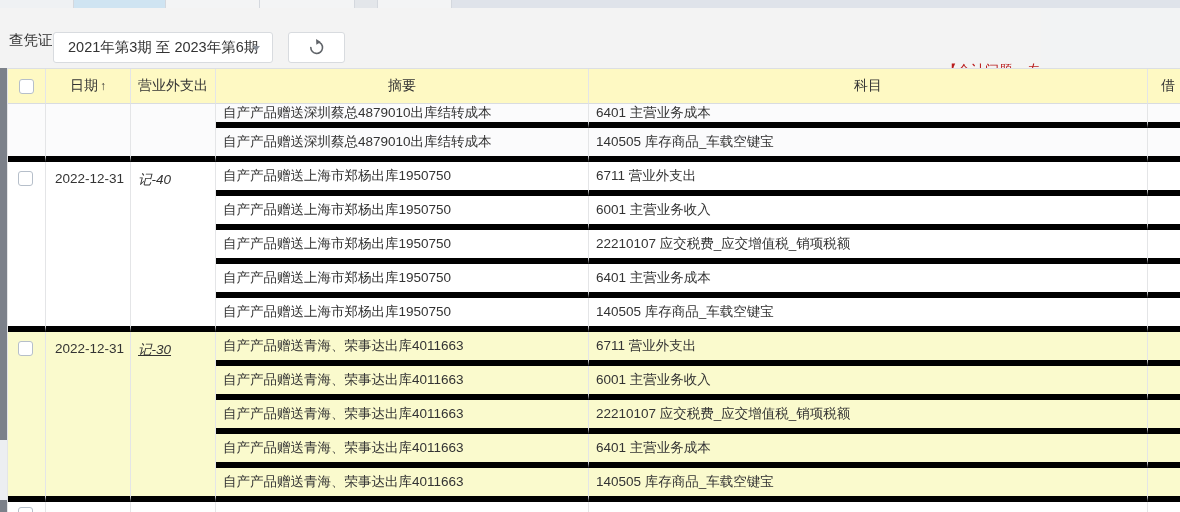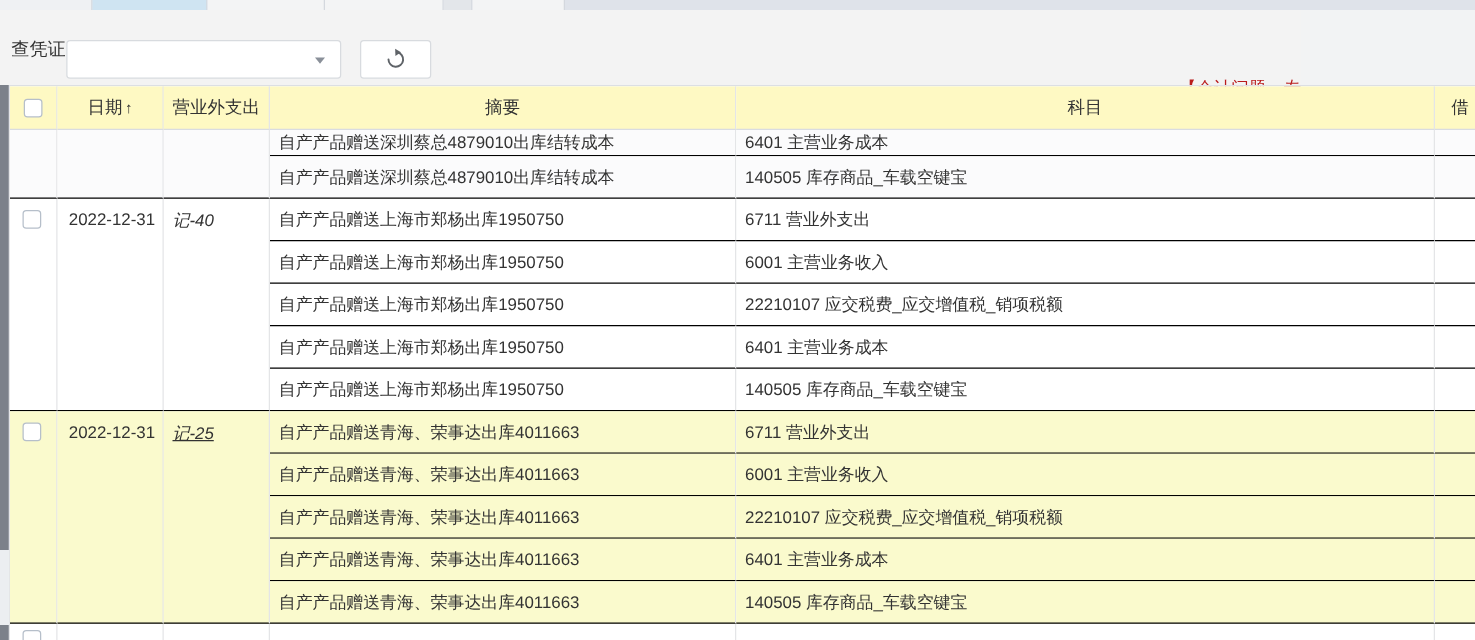--- a/index.html
+++ b/index.html
@@ -47,21 +47,21 @@
   .v-scroll-thumb { position:absolute; left:0; top:68px; width:7px; height:372px; background:#7c818a; }
   .v-scroll-corner { position:absolute; left:0; top:500px; width:7px; height:12px; background:#7c818a; }
 
   
   .table-wrap {
     position:absolute; left:7px; top:68px; width:1173px; height:444px;
     overflow:hidden; background:#fff; border-left:1px solid #e4e5e7; border-top:1px solid #dcdfe3;
   }
   table { border-collapse:separate; border-spacing:0; table-layout:fixed; width:1220px; background:#fff; }
   th, td {
-    border-right:1px solid #e4e5e7; border-bottom:1px solid #000000;
+    border-right:1px solid #e4e5e7; border-bottom:6px solid #000000;
     font-size:13.5px; color:#333; overflow:hidden; white-space:nowrap; font-weight:400;
     padding:0; vertical-align:middle;
   }
   thead th { height:35px; background:#fef9c3; border-bottom:1px solid #d9dce1; font-size:14px; text-align:center; }
   th.col-debit, td.cell-debit { text-align:left; padding-left:13px; }
   tbody tr { height:34px; }
   tr.h-sm { height:21px; }
   tr.h-xs { height:12px; }
   td.cell-summary { padding-left:7px; }
   td.cell-account { padding-left:7px; }
@@ -88,20 +88,21 @@
   <div class="seg seg-1"></div>
   <div class="seg seg-2"></div>
   <div class="seg seg-3"></div>
   <div class="seg seg-4"></div>
   <div class="seg seg-5"></div>
 </div>
 
 <div class="toolbar">
   <span class="tb-label">查凭证</span>
   <div class="period-select">
+    <span class="sel-text">2021年第3期 至 2023年第6期</span>
     <span class="caret"></span>
   </div>
   <button class="refresh-btn">
     <span style="display:flex;">
       <svg width="19" height="19" viewBox="0 0 24 24">
         <path d="M13.5 4.8 A 7.4 7.4 0 1 1 4.8 12" fill="none" stroke="#5f6368" stroke-width="2" stroke-linecap="round"></path>
         <path d="M11.5 1.2 L17.4 4.9 L11.8 8.6 Z" fill="#5f6368"></path>
       </svg>
     </span>
   </button>
@@ -172,21 +173,21 @@
         <tr>
           <td class="cell-summary">自产产品赠送上海市郑杨出库1950750</td>
           <td class="cell-account">140505 库存商品_车载空键宝</td>
           <td class="cell-debit"></td>
         </tr>
         <tr class="grp-hl">
           <td class="cell-cb" rowspan="5">
             <div class="cbx"></div>
           </td>
           <td class="cell-date" rowspan="5">2022-12-31</td>
-          <td class="cell-voucher" rowspan="5"><span class="u">记-25</span></td>
+          <td class="cell-voucher" rowspan="5"><span class="u">记-30</span></td>
           <td class="cell-summary">自产产品赠送青海、荣事达出库4011663</td>
           <td class="cell-account">6711 营业外支出</td>
           <td class="cell-debit"></td>
         </tr>
         <tr class="grp-hl">
           <td class="cell-summary">自产产品赠送青海、荣事达出库4011663</td>
           <td class="cell-account">6001 主营业务收入</td>
           <td class="cell-debit"></td>
         </tr>
         <tr class="grp-hl">

